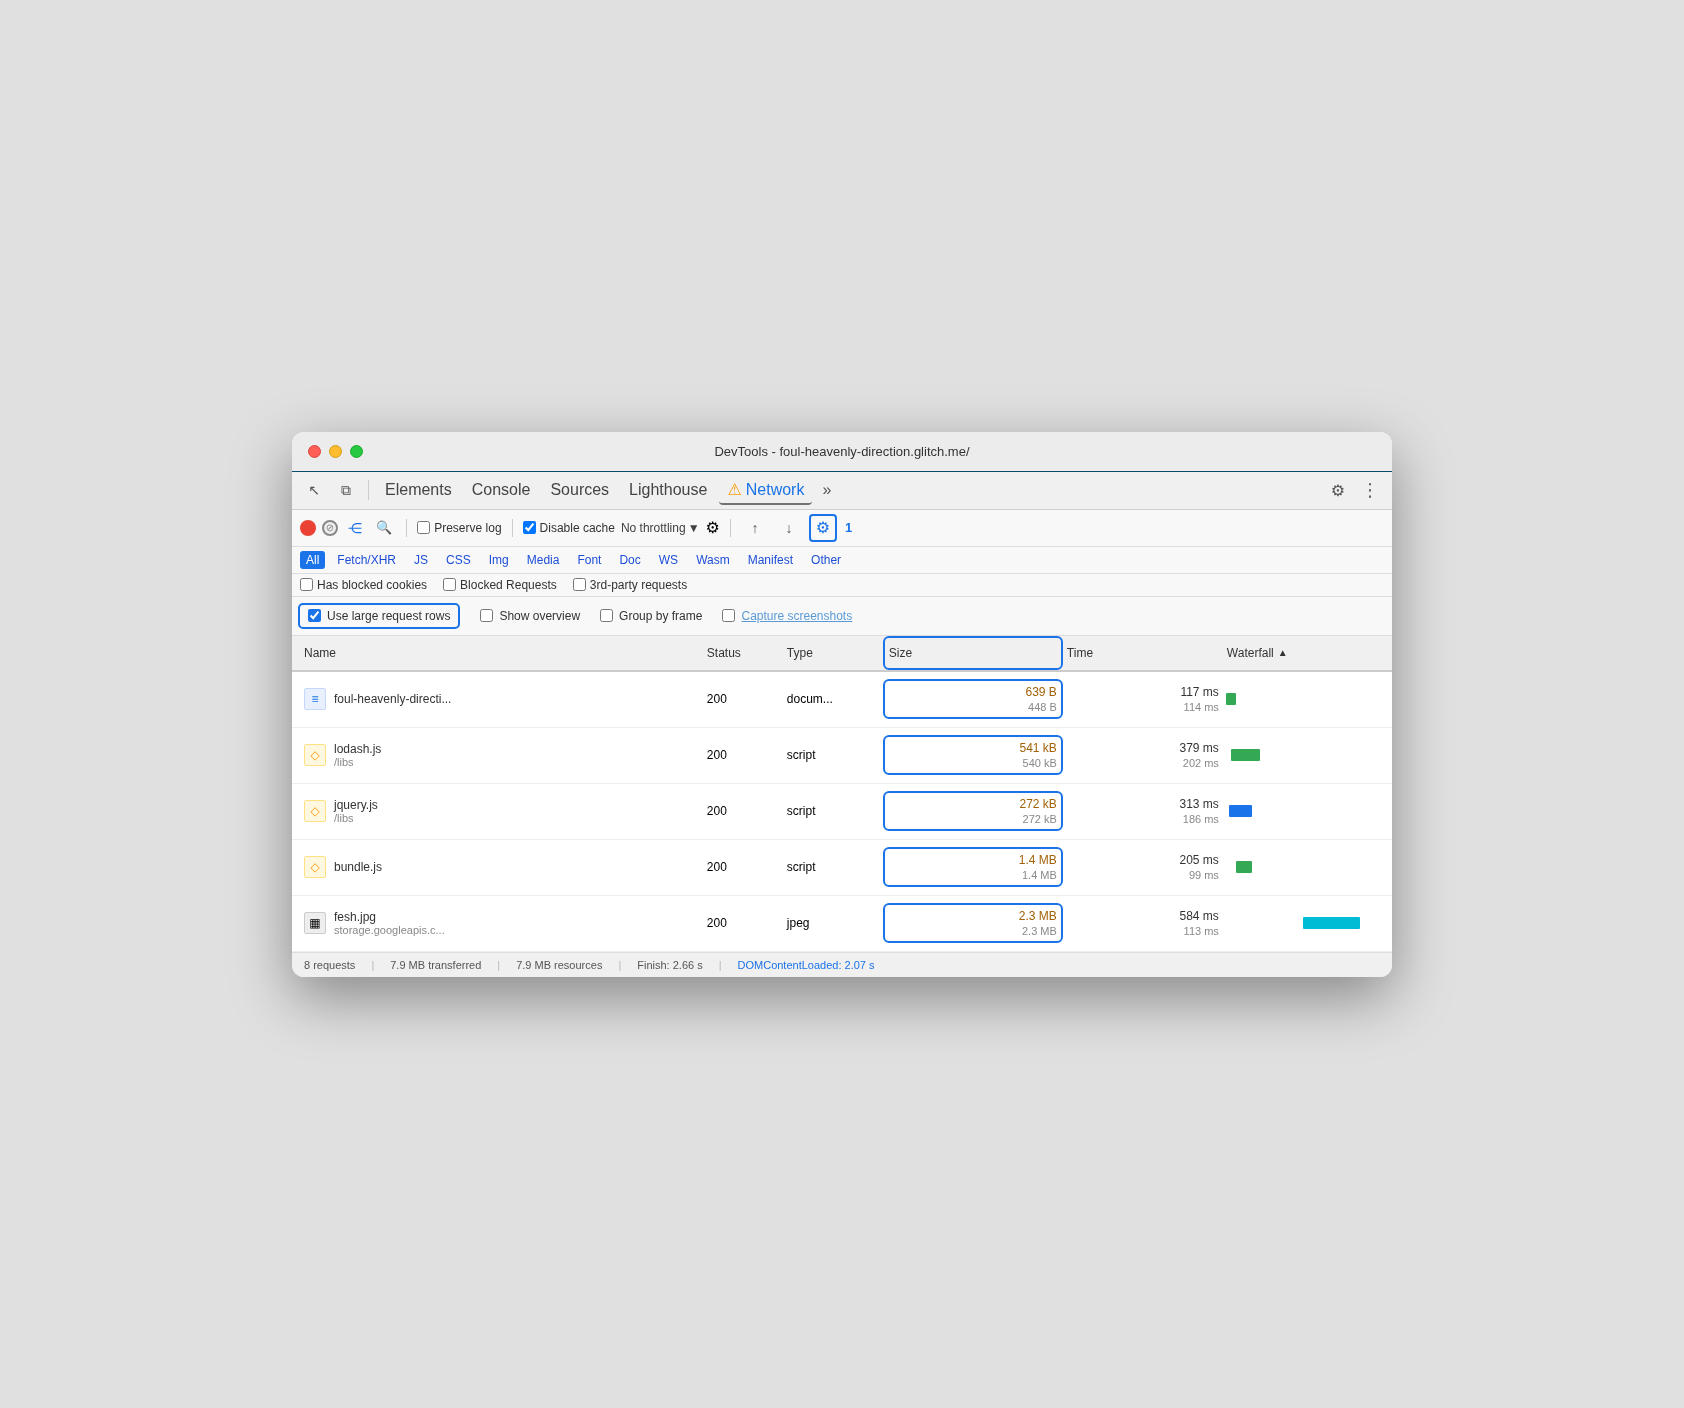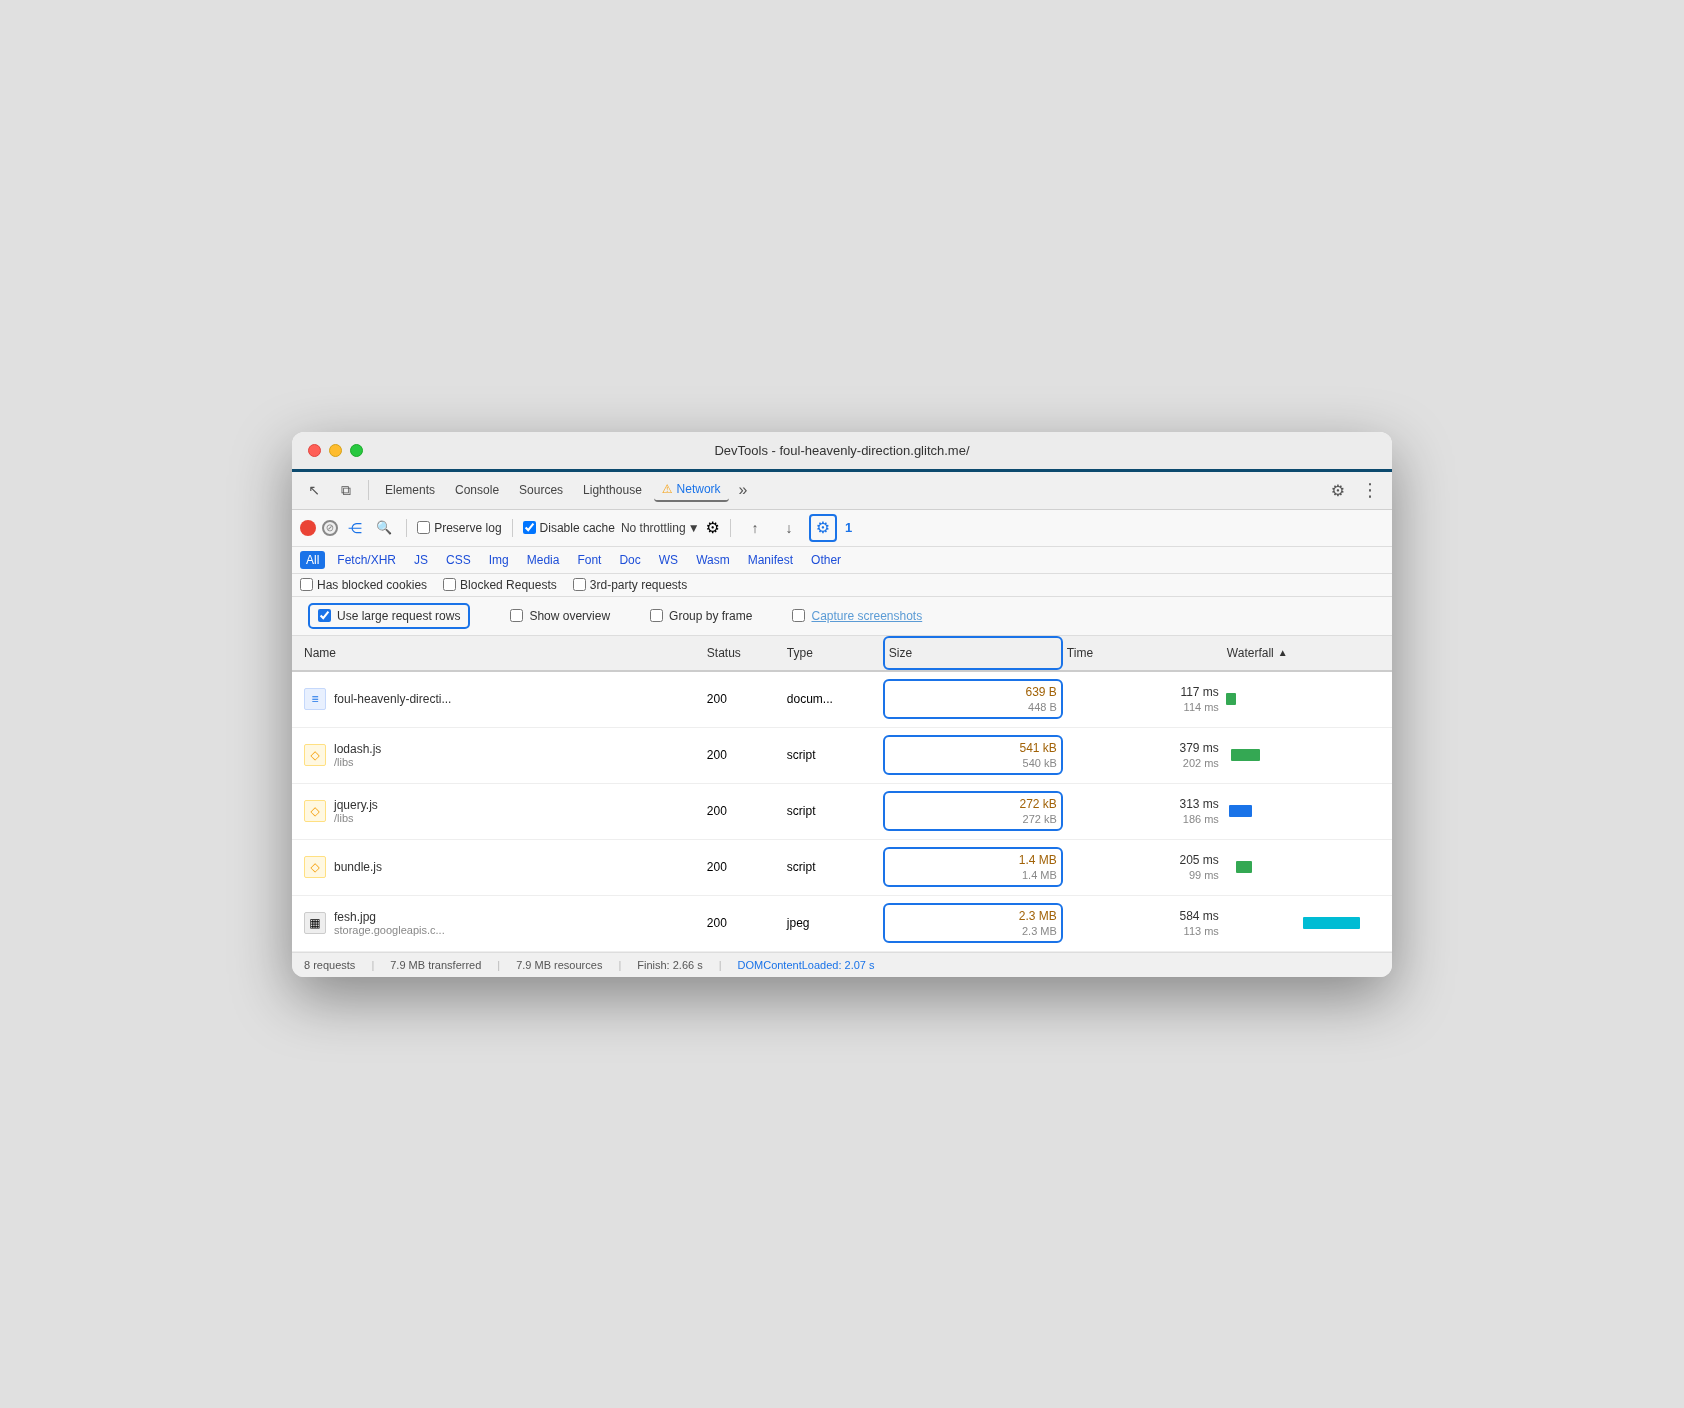--- a/index.html
+++ b/index.html
@@ -17,21 +17,21 @@
       border-radius: 12px;
       box-shadow: 0 20px 60px rgba(0,0,0,0.4);
       overflow: hidden;
     }
     .title-bar {
       background: #ececec;
       height: 40px;
       display: flex;
       align-items: center;
       padding: 0 16px;
-      border-bottom: 3px solid #0c4a6e;
+      border-bottom: 1px solid #0c4a6e;
       position: relative;
     }
     .traffic-lights {
       display: flex;
       gap: 8px;
       align-items: center;
     }
     .tl { width: 13px; height: 13px; border-radius: 50%; }
     .tl-red { background: #ff5f57; border: 1px solid #e0443e; }
     .tl-yellow { background: #febc2e; border: 1px solid #d4a017; }
@@ -48,21 +48,21 @@
       background: #f0f0f0;
       border-bottom: 1px solid #d0d0d0;
       display: flex;
       align-items: center;
       padding: 0 8px;
       height: 38px;
       gap: 4px;
     }
     .toolbar-btn {
       padding: 4px 8px;
-      font-size: 12px;
+      font-size: 16px;
       color: #444;
       cursor: pointer;
       border-radius: 4px;
       border: none;
       background: transparent;
       white-space: nowrap;
     }
     .toolbar-sep { width: 1px; height: 20px; background: #ccc; margin: 0 4px; }
     .toolbar-icon-btn {
       width: 28px; height: 28px;
@@ -188,24 +188,24 @@
       border-bottom: 1px solid #ddd;
       padding: 4px 8px;
       display: flex;
       align-items: center;
       gap: 16px;
       font-size: 12px;
     }
     .options-bar {
       background: #f8f8f8;
       border-bottom: 1px solid #ddd;
-      padding: 6px 16px;
-      display: flex;
-      align-items: center;
-      gap: 40px;
+      padding: 6px 6px;
+      display: flex;
+      align-items: center;
+      gap: 20px;
       font-size: 12px;
     }
     .use-large-rows {
       display: flex; align-items: center; gap: 6px;
       border: 2px solid #1a73e8;
       border-radius: 5px;
       padding: 4px 8px;
       cursor: pointer;
       font-weight: 500;
       color: #333;

